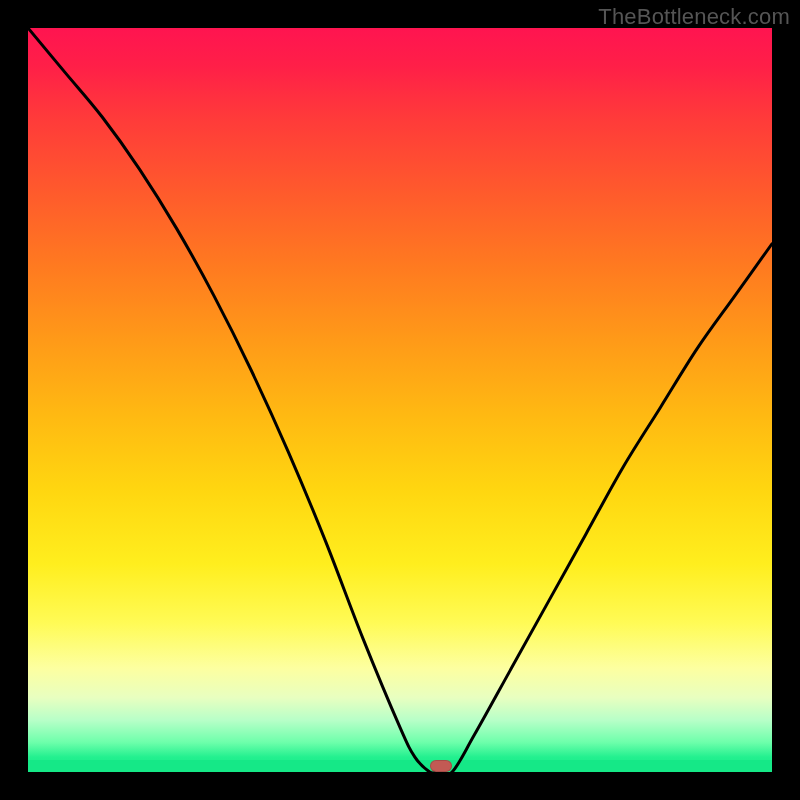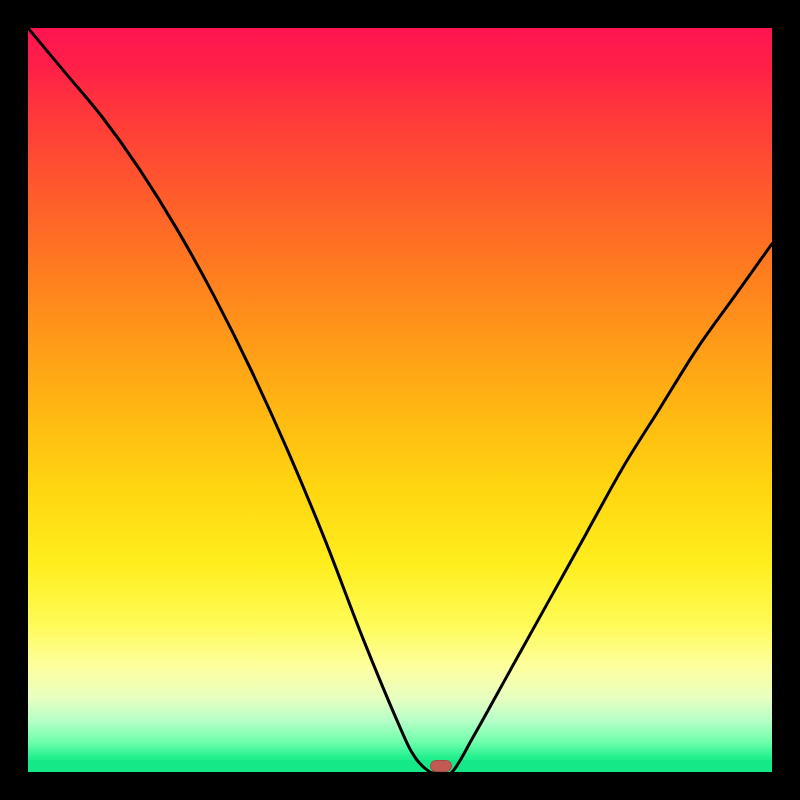--- a/index.html
+++ b/index.html
@@ -80,20 +80,21 @@
     background: #c25a54;
     border-radius: 6px;
     transform: translate(-50%, -50%);
     box-shadow: 0 0 0 1px rgba(0,0,0,0.15) inset;
   }
 </style>
 </head>
 <body>
 
 <div class="frame">
+  <div class="watermark">TheBottleneck.com</div>
 
   <div class="plot-area">
     <div class="gradient-bg"></div>
     <div class="green-strip"></div>
 
     <svg class="curve" viewBox="0 0 744 744" preserveAspectRatio="none">
       <path id="curve-path" d="M 0.00 0.00 C 6.20 7.44, 24.80 29.76, 37.20 44.64 C 49.60 59.52, 62.00 73.16, 74.40 89.28 C 86.80 105.40, 99.20 122.76, 111.60 141.36 C 124.00 159.96, 136.40 179.80, 148.80 200.88 C 161.20 221.96, 173.60 244.28, 186.00 267.84 C 198.40 291.40, 210.80 316.20, 223.20 342.24 C 235.60 368.28, 248.00 395.56, 260.40 424.08 C 272.80 452.60, 285.20 482.36, 297.60 513.36 C 310.00 544.36, 322.40 579.08, 334.80 610.08 C 347.20 641.08, 363.32 679.52, 372.00 699.36 C 380.68 719.20, 381.92 721.68, 386.88 729.12 C 391.84 736.56, 398.04 741.52, 401.76 744.00 C 405.48 746.48, 405.48 744.00, 409.20 744.00 C 412.92 744.00, 417.88 750.20, 424.08 744.00 C 430.28 737.80, 436.48 724.16, 446.40 706.80 C 456.32 689.44, 471.20 662.16, 483.60 639.84 C 496.00 617.52, 508.40 595.20, 520.80 572.88 C 533.20 550.56, 545.60 528.24, 558.00 505.92 C 570.40 483.60, 582.80 460.04, 595.20 438.96 C 607.60 417.88, 620.00 399.28, 632.40 379.44 C 644.80 359.60, 657.20 338.52, 669.60 319.92 C 682.00 301.32, 694.40 285.20, 706.80 267.84 C 719.20 250.48, 737.80 224.44, 744.00 215.76" fill="none" stroke="#000000" stroke-width="3" stroke-linecap="round" stroke-linejoin="round"></path>
     </svg>
 
     <div class="marker" id="marker" style="left: 412.92px; top: 738px; background: rgb(194, 90, 84);"></div>

